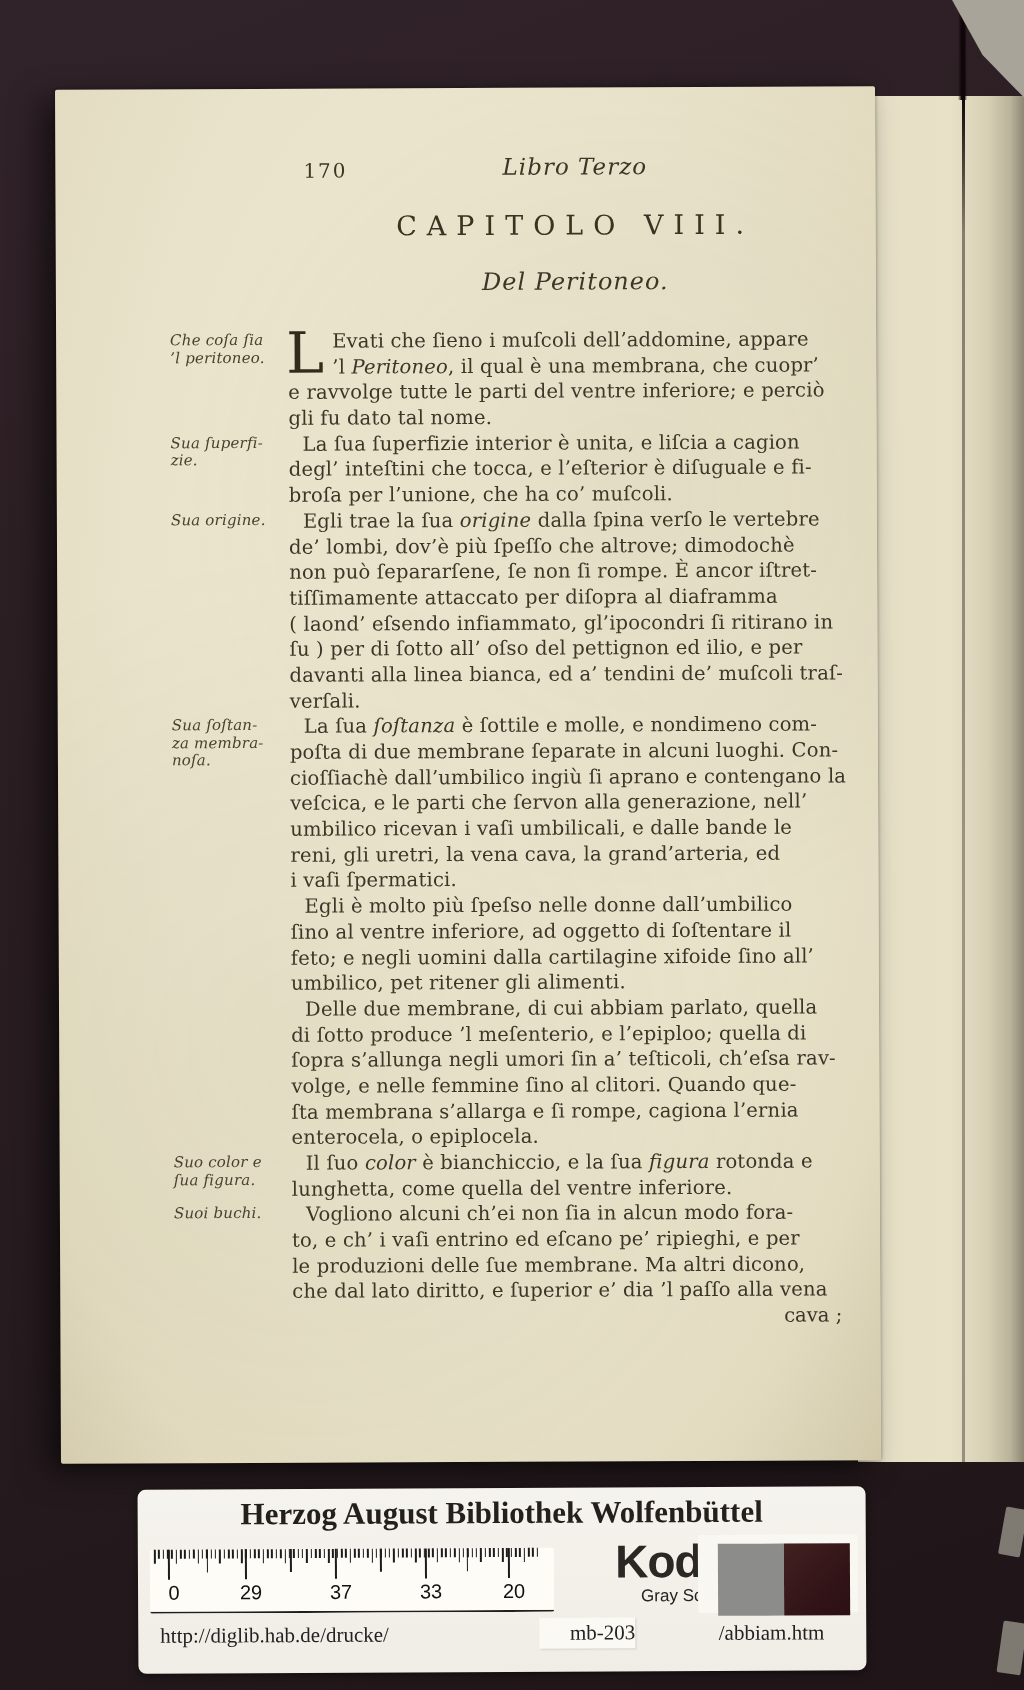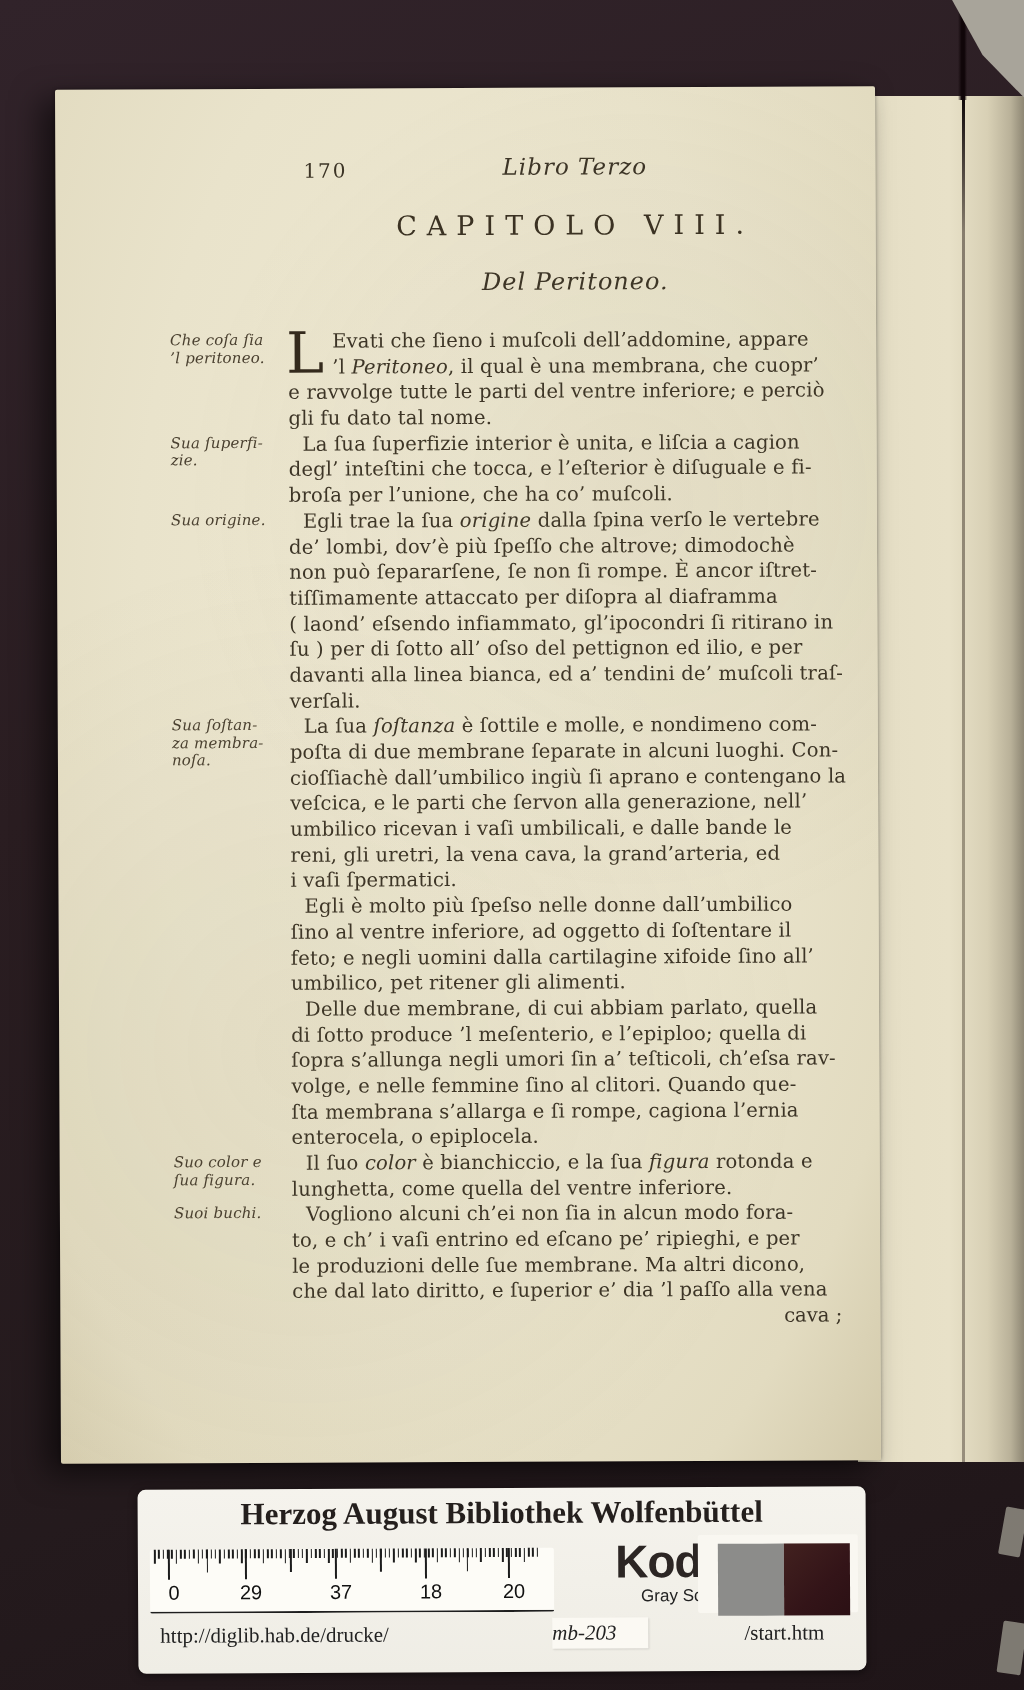--- a/index.html
+++ b/index.html
@@ -57,22 +57,22 @@
          font-family:"Liberation Sans","DejaVu Sans",sans-serif;}
   .kodak-word{font-size:46px;font-weight:bold;letter-spacing:-1px;color:#2c2624;line-height:48px;}
   .kodak-sub{font-size:17px;color:#222;margin-top:1px;}
   .patch-plate{position:absolute;left:560px;top:48px;width:160px;height:78px;background:#f9f7f1;border-radius:2px;}
   .patch{position:absolute;top:57px;width:66px;height:72px;}
   .patch.gray{left:580px;background:#8c8c8a;}
   .patch.dark{left:646px;background:linear-gradient(135deg,#42211f 0%,#331418 60%,#2b1014 100%);}
   .strip-bottom{position:absolute;top:128px;left:0;width:100%;height:40px;
                 font-family:"Liberation Serif","DejaVu Serif",serif;font-size:21px;color:#222;}
   .url-prefix{position:absolute;left:22px;top:6px;}
-  .shelfmark{position:absolute;left:414px;top:2px;width:96px;text-align:left;padding:3px 0;
-             background:#fbf9f3;box-shadow:1px 1px 2px rgba(0,0,0,.12);font-style:italic;}
+  .shelfmark{position:absolute;left:401px;top:2px;width:96px;text-align:right;padding:3px 0;
+             background:#fbf9f3;box-shadow:1px 1px 2px rgba(0,0,0,.12);}
   .url-suffix{position:absolute;right:42px;top:6px;}
   .spine-line{position:absolute;left:958px;top:0;width:9px;height:100px;
               background:linear-gradient(90deg,transparent,#100609 40%,#100609 70%,transparent);}
 </style>
 </head>
 <body>
 
 <div id="stage">
 
   <div class="stack-edge">
@@ -275,34 +275,34 @@
           <div class="tick tlong" style="left: 185px;"></div>
           <div class="tick tmid" style="left: 230px;"></div>
           <div class="tick tlong" style="left: 275px;"></div>
           <div class="tick tmid" style="left: 316.5px;"></div>
           <div class="tick tlong" style="left: 358px;"></div>
         </div>
       <div>
           <div class="rnum" style="left: 14px;">0</div>
           <div class="rnum" style="left: 91px;">29</div>
           <div class="rnum" style="left: 181px;">37</div>
-          <div class="rnum" style="left: 271px;">18</div>
+          <div class="rnum" style="left: 271px;">33</div>
           <div class="rnum" style="left: 354px;">20</div>
         </div>
     </div>
 
     <div class="kodak">
       <div class="kodak-word">Kodak</div>
       <div class="kodak-sub">Gray Scale</div>
     </div>
 
     <div class="patch-plate"></div>
     <div class="patch gray"></div>
     <div class="patch dark"></div>
 
     <div class="strip-bottom">
       <div class="url-prefix">http://diglib.hab.de/drucke/</div>
       <div class="shelfmark">mb-203</div>
-      <div class="url-suffix">/start.htm</div>
+      <div class="url-suffix">/abbiam.htm</div>
     </div>
   </div>
 
 </div>
 
 </body></html>

